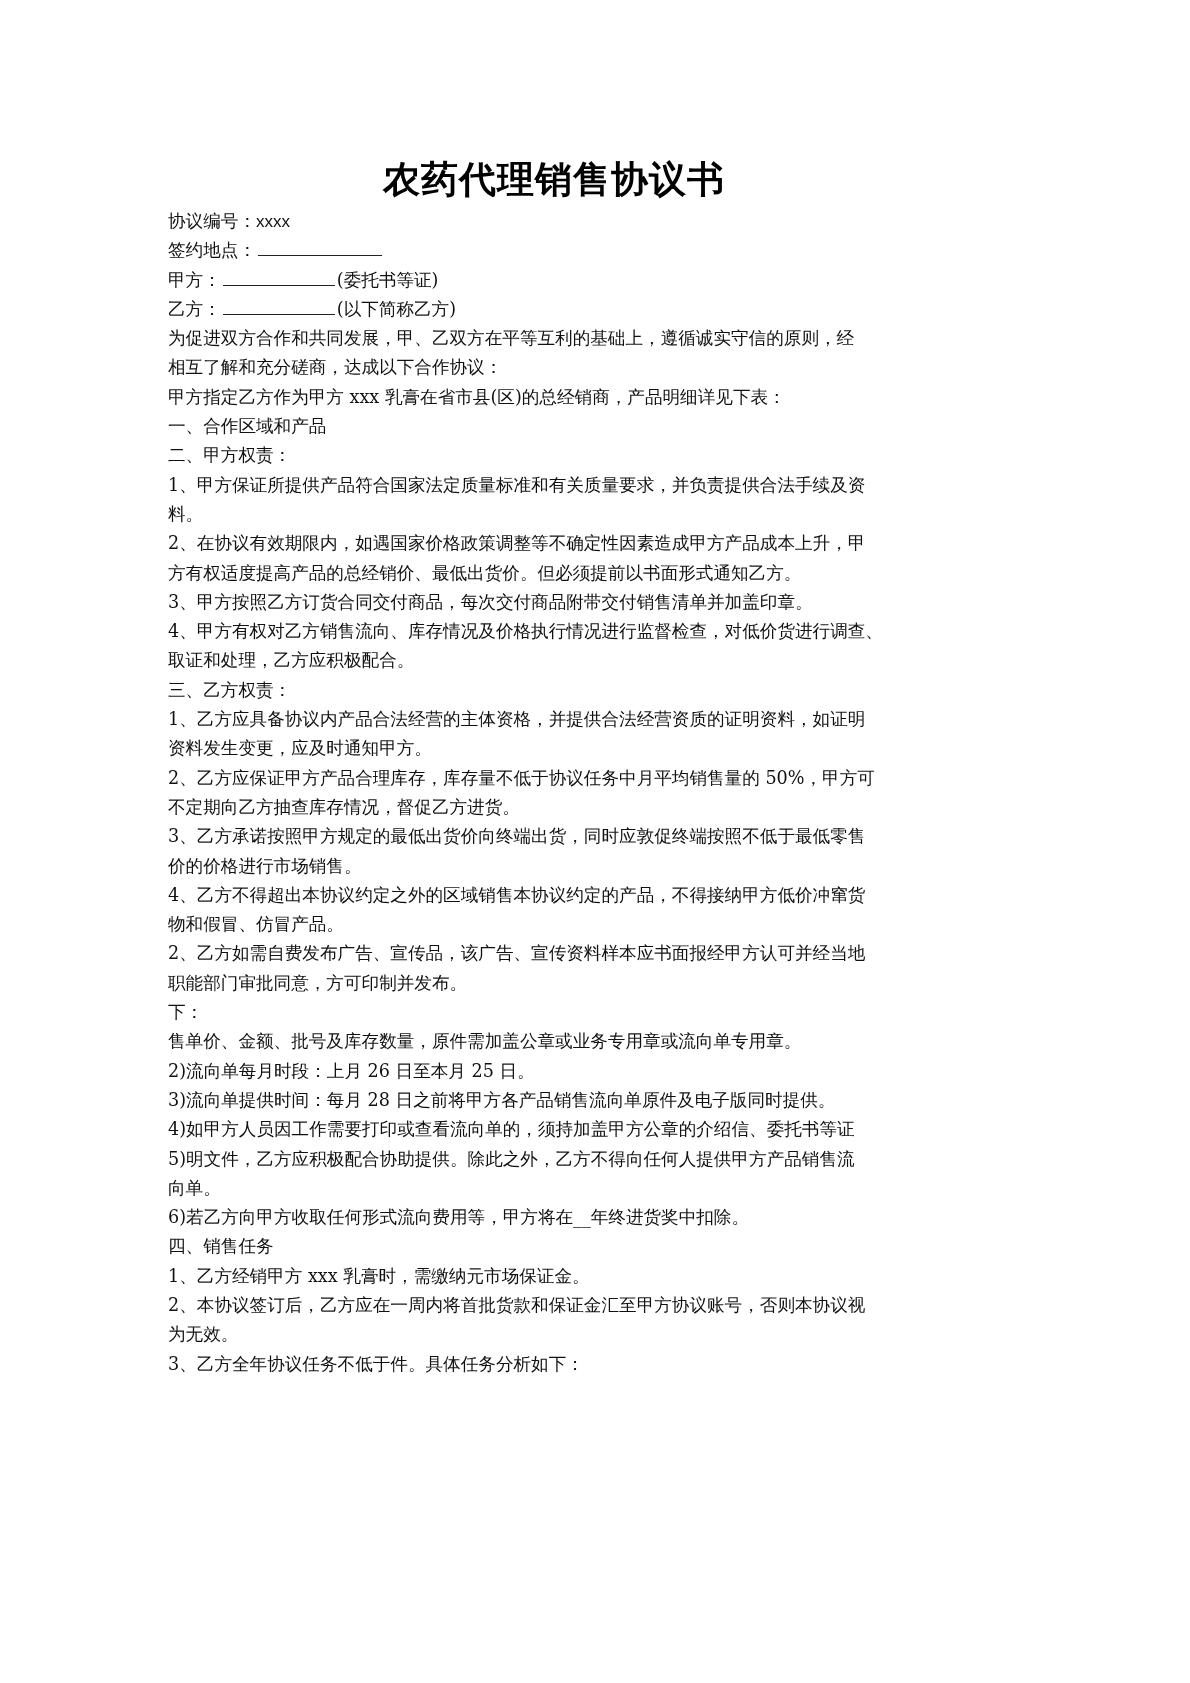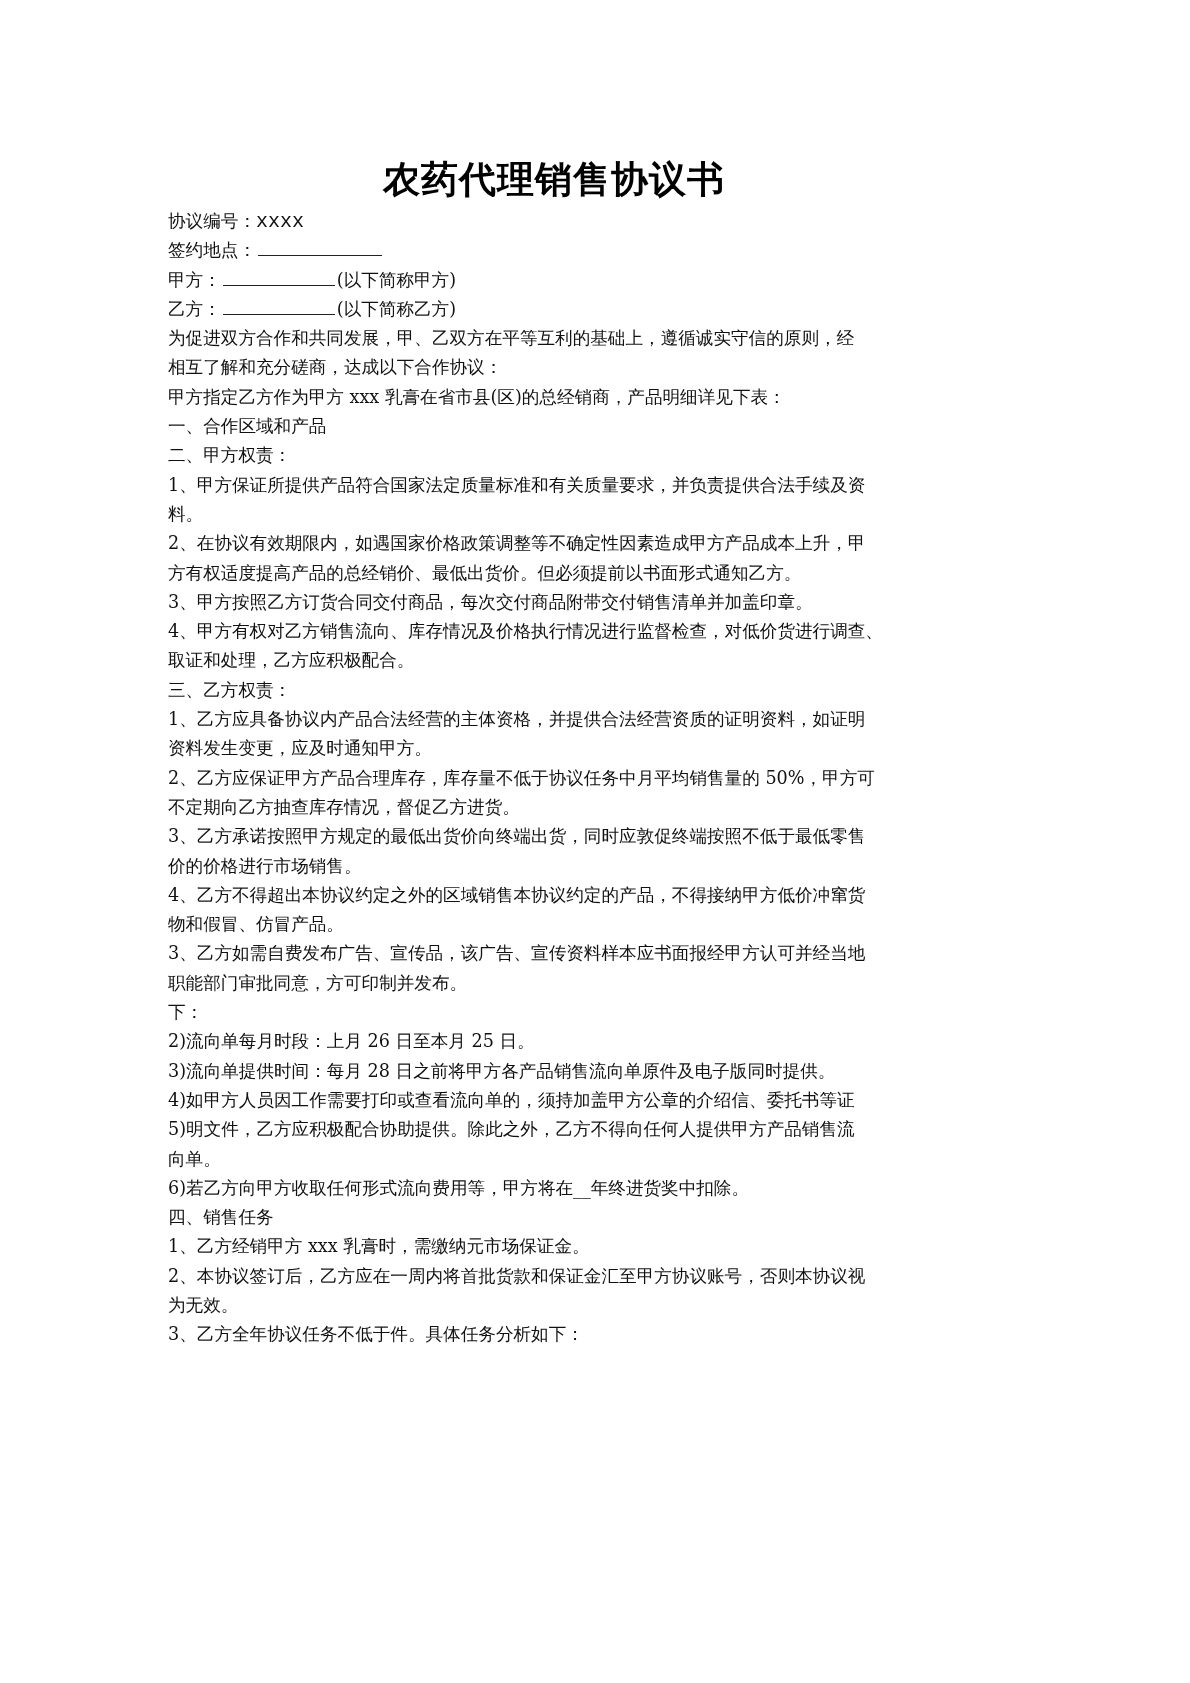--- a/index.html
+++ b/index.html
@@ -59,25 +59,25 @@
   </style>
 </head>
 <body>
 
 <div class="page">
 
   <div class="title">农药代理销售协议书</div>
 
   <div class="body-text">
 
-    <span class="line"><span>协议编号：</span><span style="font-family: Liberation Mono, monospace; font-size: 20px;">xxxx</span></span>
+    <span class="line"><span>协议编号：</span><span style="font-family: Liberation Sans, sans-serif; font-size: 17px;">xxxx</span></span>
 
     <span class="line"><span>签约地点：</span><span class="blank" style="width: 124px;"></span></span>
 
-    <span class="line"><span>甲方：</span><span class="blank" style="width: 112px;"></span><span>(以下简称甲方)</span></span>
+    <span class="line"><span>甲方：</span><span class="blank" style="width: 112px;"></span><span>(委托书等证)</span></span>
 
     <span class="line"><span>乙方：</span><span class="blank" style="width: 112px;"></span><span>(以下简称乙方)</span></span>
 
     <span class="line">为促进双方合作和共同发展，甲、乙双方在平等互利的基础上，遵循诚实守信的原则，经</span>
     <span class="line">相互了解和充分磋商，达成以下合作协议：</span>
     <span class="line">甲方指定乙方作为甲方 xxx 乳膏在省市县(区)的总经销商，产品明细详见下表：</span>
     <span class="line">一、合作区域和产品</span>
     <span class="line">二、甲方权责：</span>
     <span class="line">1、甲方保证所提供产品符合国家法定质量标准和有关质量要求，并负责提供合法手续及资</span>
     <span class="line">料。</span>
@@ -88,23 +88,24 @@
     <span class="line">取证和处理，乙方应积极配合。</span>
     <span class="line">三、乙方权责：</span>
     <span class="line">1、乙方应具备协议内产品合法经营的主体资格，并提供合法经营资质的证明资料，如证明</span>
     <span class="line">资料发生变更，应及时通知甲方。</span>
     <span class="line">2、乙方应保证甲方产品合理库存，库存量不低于协议任务中月平均销售量的 50%，甲方可</span>
     <span class="line">不定期向乙方抽查库存情况，督促乙方进货。</span>
     <span class="line">3、乙方承诺按照甲方规定的最低出货价向终端出货，同时应敦促终端按照不低于最低零售</span>
     <span class="line">价的价格进行市场销售。</span>
     <span class="line">4、乙方不得超出本协议约定之外的区域销售本协议约定的产品，不得接纳甲方低价冲窜货</span>
     <span class="line">物和假冒、仿冒产品。</span>
-    <span class="line">3、乙方如需自费发布广告、宣传品，该广告、宣传资料样本应书面报经甲方认可并经当地</span>
+    <span class="line">2、乙方如需自费发布广告、宣传品，该广告、宣传资料样本应书面报经甲方认可并经当地</span>
     <span class="line">职能部门审批同意，方可印制并发布。</span>
     <span class="line">下：</span>
+    <span class="line">售单价、金额、批号及库存数量，原件需加盖公章或业务专用章或流向单专用章。</span>
     <span class="line">2)流向单每月时段：上月 26 日至本月 25 日。</span>
     <span class="line">3)流向单提供时间：每月 28 日之前将甲方各产品销售流向单原件及电子版同时提供。</span>
     <span class="line">4)如甲方人员因工作需要打印或查看流向单的，须持加盖甲方公章的介绍信、委托书等证</span>
     <span class="line">5)明文件，乙方应积极配合协助提供。除此之外，乙方不得向任何人提供甲方产品销售流</span>
     <span class="line">向单。</span>
     <span class="line">6)若乙方向甲方收取任何形式流向费用等，甲方将在__年终进货奖中扣除。</span>
     <span class="line">四、销售任务</span>
     <span class="line">1、乙方经销甲方 xxx 乳膏时，需缴纳元市场保证金。</span>
     <span class="line">2、本协议签订后，乙方应在一周内将首批货款和保证金汇至甲方协议账号，否则本协议视</span>
     <span class="line">为无效。</span>

